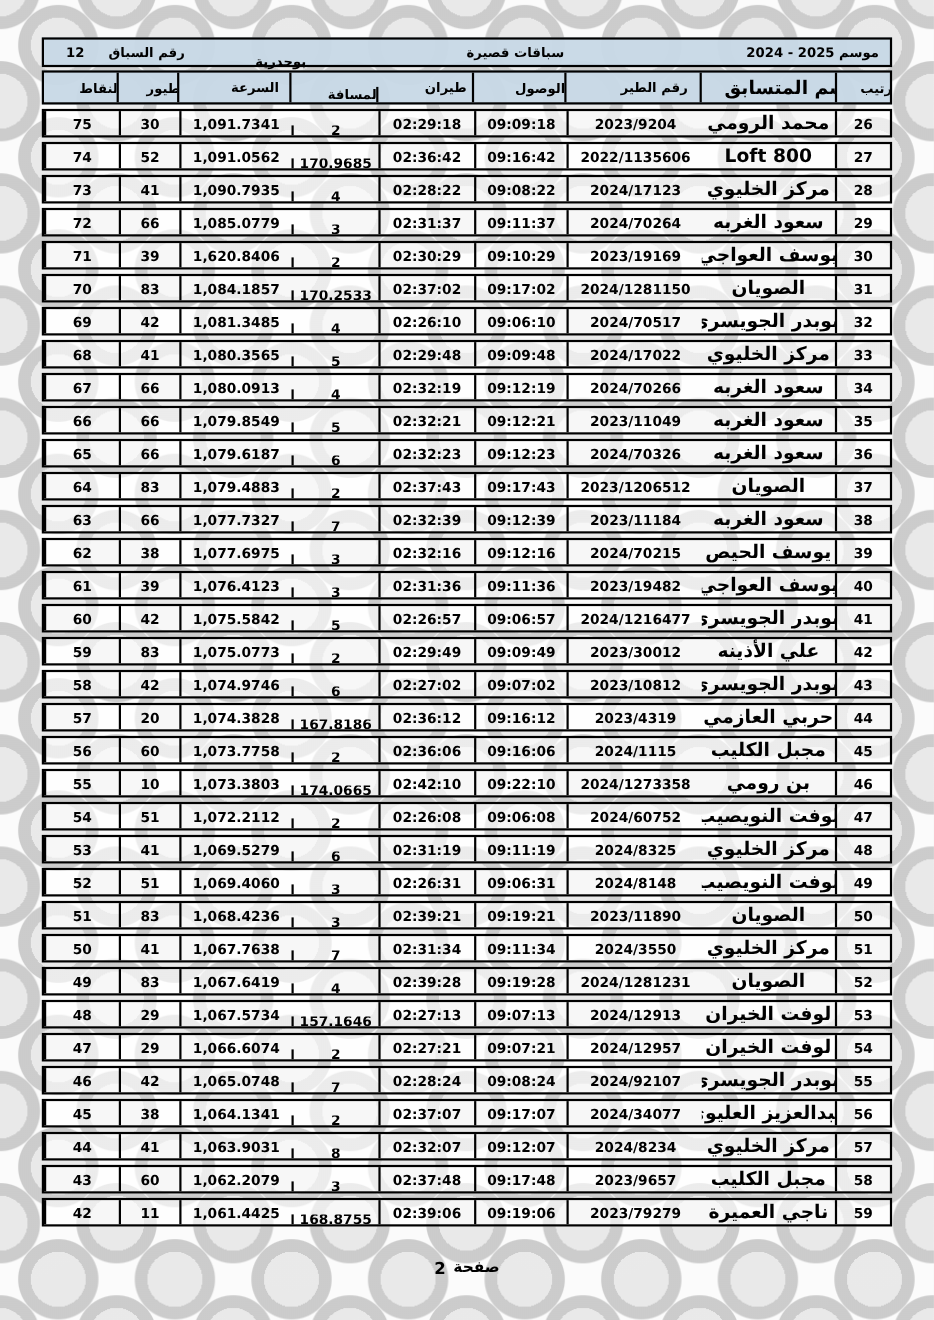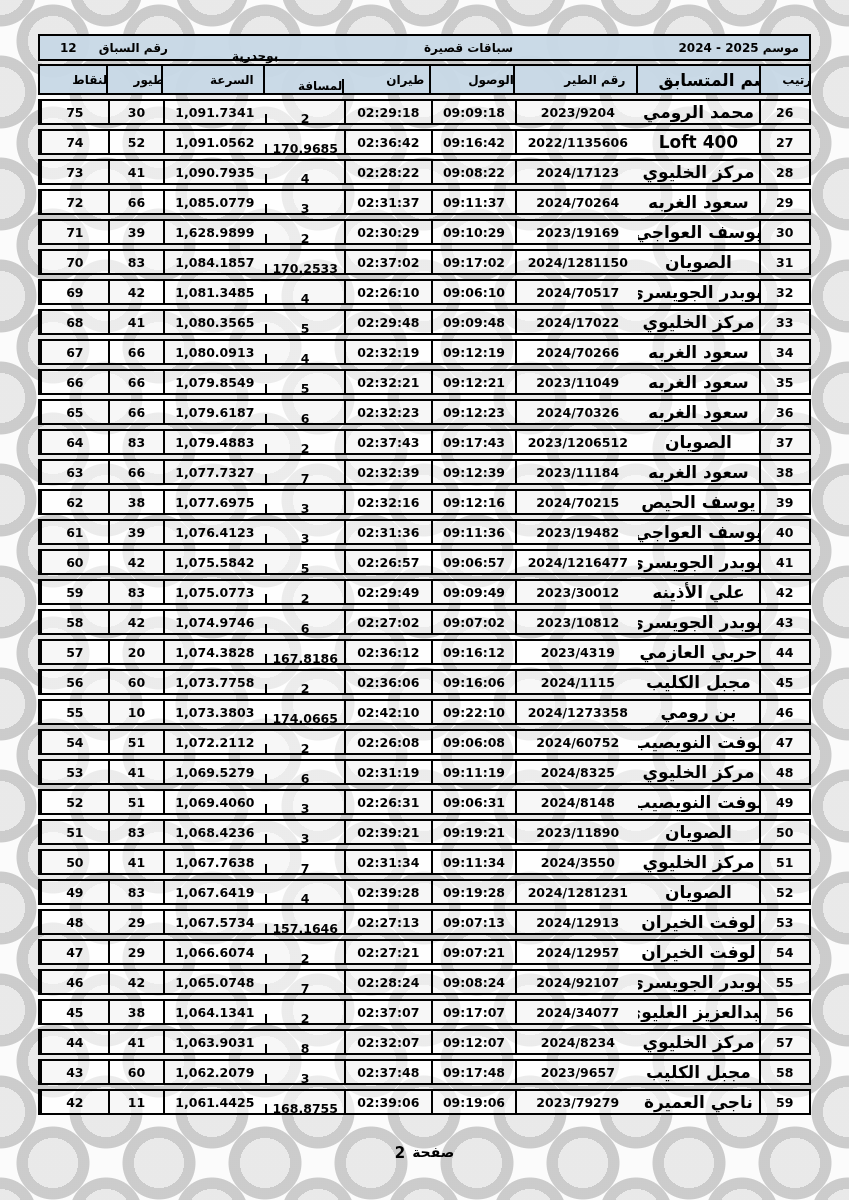--- a/index.html
+++ b/index.html
@@ -99,21 +99,21 @@
           <div class="cell c2">2023/9204</div>
           <div class="cell c3">09:09:18</div>
           <div class="cell c4">02:29:18</div>
           <div class="cell c5">2</div>
           <div class="cell c6">1,091.7341</div>
           <div class="cell c7">30</div>
           <div class="cell c8">75</div>
         </div>
         <div class="trow">
           <div class="cell c0">27</div>
-          <div class="cell c1">Loft 400</div>
+          <div class="cell c1">Loft 800</div>
           <div class="cell c2">2022/1135606</div>
           <div class="cell c3">09:16:42</div>
           <div class="cell c4">02:36:42</div>
           <div class="cell c5">170.9685</div>
           <div class="cell c6">1,091.0562</div>
           <div class="cell c7">52</div>
           <div class="cell c8">74</div>
         </div>
         <div class="trow">
           <div class="cell c0">28</div>
@@ -137,21 +137,21 @@
           <div class="cell c7">66</div>
           <div class="cell c8">72</div>
         </div>
         <div class="trow">
           <div class="cell c0">30</div>
           <div class="cell c1">يوسف العواجي</div>
           <div class="cell c2">2023/19169</div>
           <div class="cell c3">09:10:29</div>
           <div class="cell c4">02:30:29</div>
           <div class="cell c5">2</div>
-          <div class="cell c6">1,628.9899</div>
+          <div class="cell c6">1,620.8406</div>
           <div class="cell c7">39</div>
           <div class="cell c8">71</div>
         </div>
         <div class="trow">
           <div class="cell c0">31</div>
           <div class="cell c1">الصويان</div>
           <div class="cell c2">2024/1281150</div>
           <div class="cell c3">09:17:02</div>
           <div class="cell c4">02:37:02</div>
           <div class="cell c5">170.2533</div>

